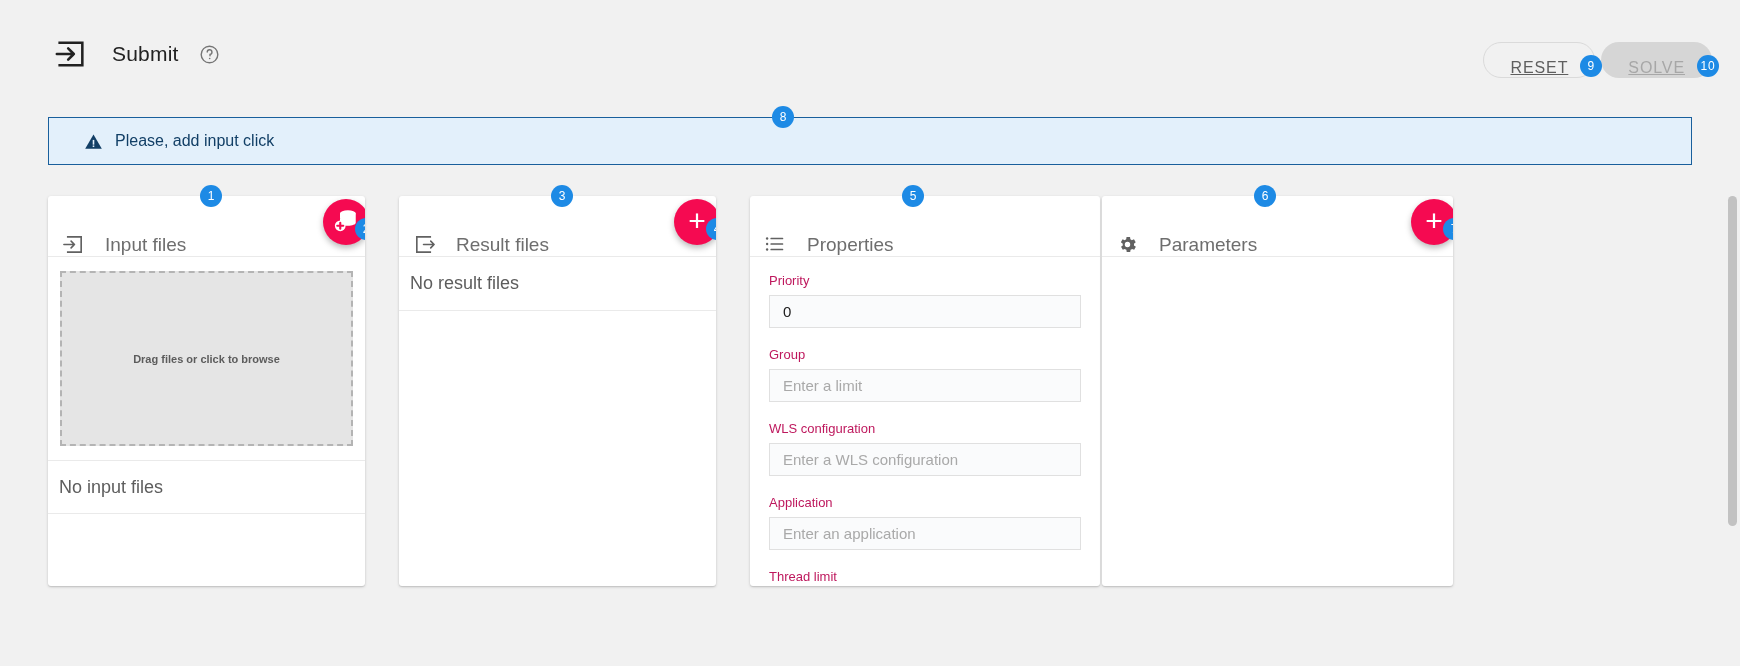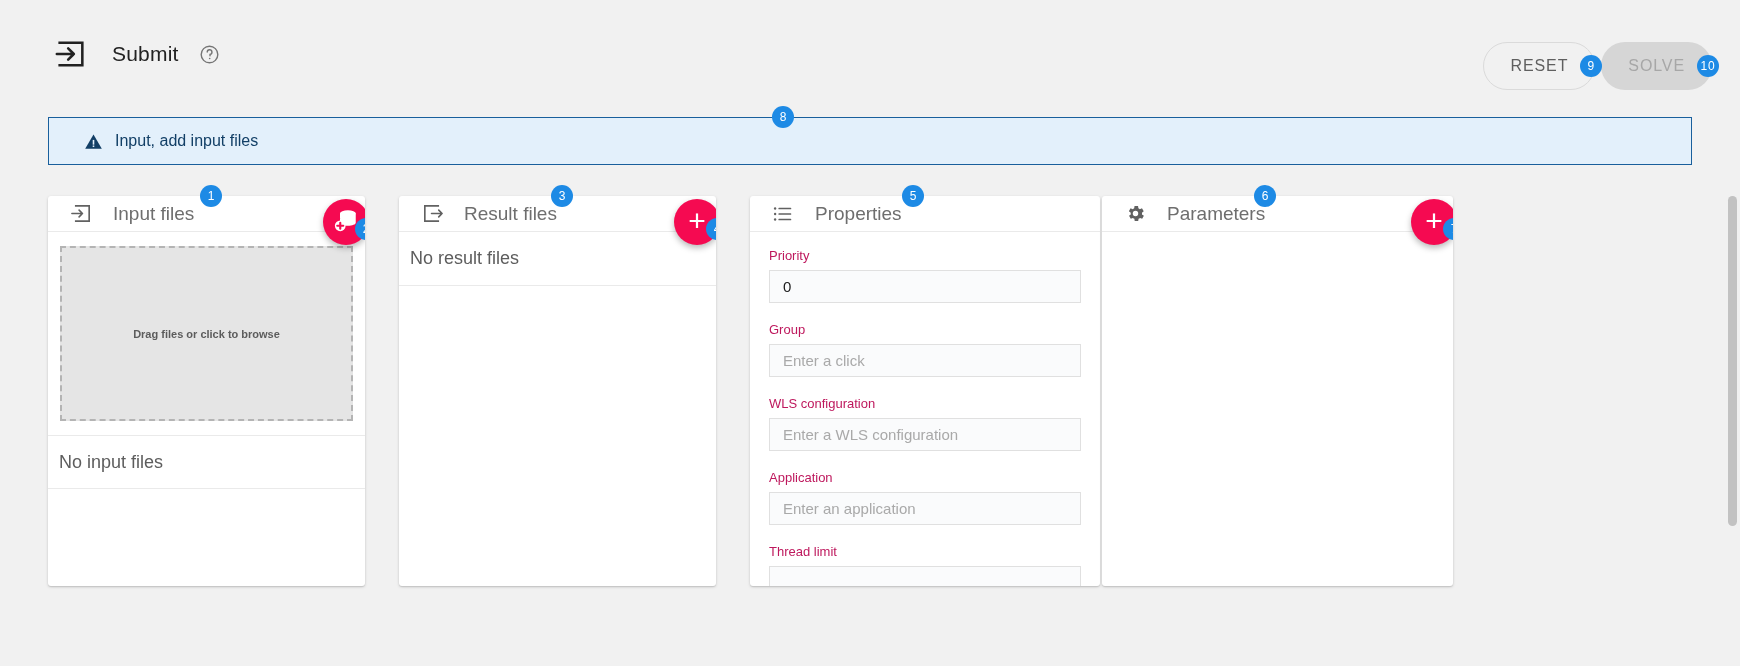--- a/index.html
+++ b/index.html
@@ -51,29 +51,30 @@
 
   .header-right {
     position: absolute;
     right: 28px; top: 42px;
     display: flex;
     align-items: center;
     gap: 6px;
   }
   .btn {
     position: relative;
-    height: 48px;
+    height: 36px;
     min-width: 96px;
     border-radius: 26px;
     display: flex;
-    align-items: center;
+    align-items: flex-end;
     justify-content: center;
     font-size: 16px;
     letter-spacing: .9px;
     padding: 0 26px;
+    text-decoration: underline;
   }
   .btn-reset {
     background: transparent;
     border: 1px solid #dadada;
     color: #5f5f5f;
   }
   .btn-solve {
     background: #d6d6d6;
     border: 1px solid transparent;
     color: #a7a7a7;
@@ -126,24 +127,24 @@
   .card {
     position: absolute;
     top: 0;
     background: #ffffff;
     border-radius: 3px;
     box-shadow: 0 1px 3px rgba(0,0,0,.17), 0 1px 1px rgba(0,0,0,.08);
     height: 390px;
     overflow: hidden;
   }
   .card-head {
-    height: 36px;
-    display: flex;
-    align-items: center;
-    padding-left: 21px;
+    height: 61px;
+    display: flex;
+    align-items: flex-end;
+    padding-left: 13px;
     border-bottom: 1px solid #eaeaea;
     position: relative;
   }
   .card-head-icon {
     width: 24px; height: 24px;
     color: #616161;
     display: flex; align-items: center; justify-content: center;
     flex: 0 0 auto;
   }
   .card-head-title {
@@ -272,21 +273,21 @@
   </div>
 
   <div class="alert">
     <span class="alert-icon">
       <svg width="19" height="19" viewBox="0 0 24 24" fill="currentColor">
         <path d="M12 3 L22.5 21 H1.5 Z"></path>
         <rect x="11" y="10" width="2" height="6" fill="#e3f0fb"></rect>
         <rect x="11" y="17" width="2" height="2" fill="#e3f0fb"></rect>
       </svg>
     </span>
-    <span class="alert-text">Input, add input files</span>
+    <span class="alert-text">Please, add input click</span>
   </div>
   <span class="badge badge-alert">8</span>
 
   <div class="cards">
 
     <div class="card" style="left:0px; width:317px;">
       <div class="card-head">
         <span class="card-head-icon">
           <svg width="23" height="23" viewBox="0 0 24 24" fill="none" stroke="currentColor" stroke-width="1.7">
             <path d="M6 4 h14 v16 h-14" stroke-linecap="square"></path>
@@ -356,21 +357,21 @@
       </div>
       <div class="card-body form">
 
         <div class="field">
           <div class="field-label">Priority</div>
           <div class="field-input">0</div>
         </div>
 
         <div class="field">
           <div class="field-label">Group</div>
-          <div class="field-input placeholder">Enter a click</div>
+          <div class="field-input placeholder">Enter a limit</div>
         </div>
 
         <div class="field">
           <div class="field-label">WLS configuration</div>
           <div class="field-input placeholder">Enter a WLS configuration</div>
         </div>
 
         <div class="field">
           <div class="field-label">Application</div>
           <div class="field-input placeholder">Enter an application</div>

